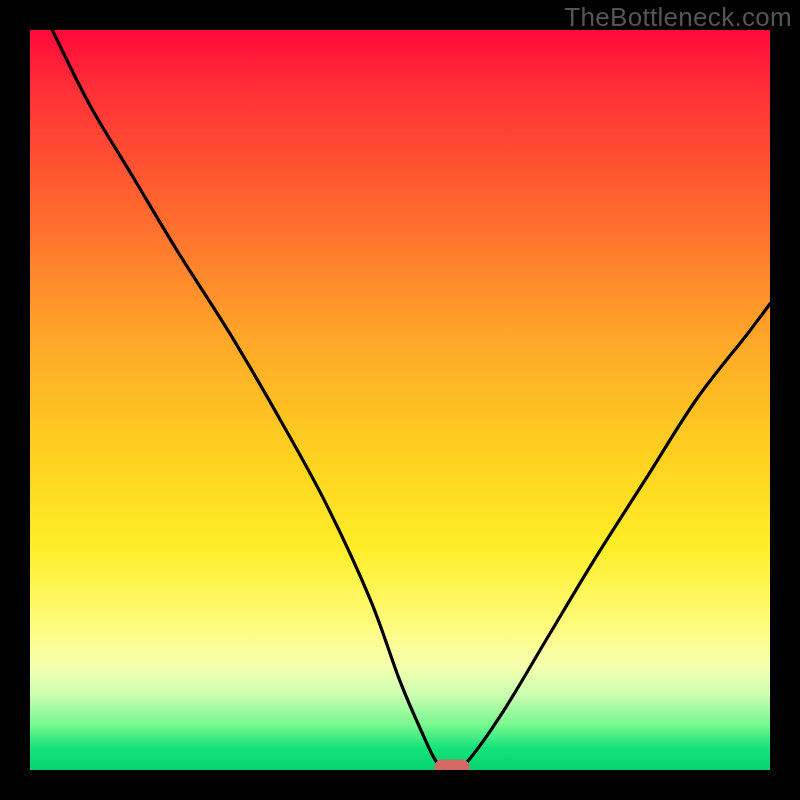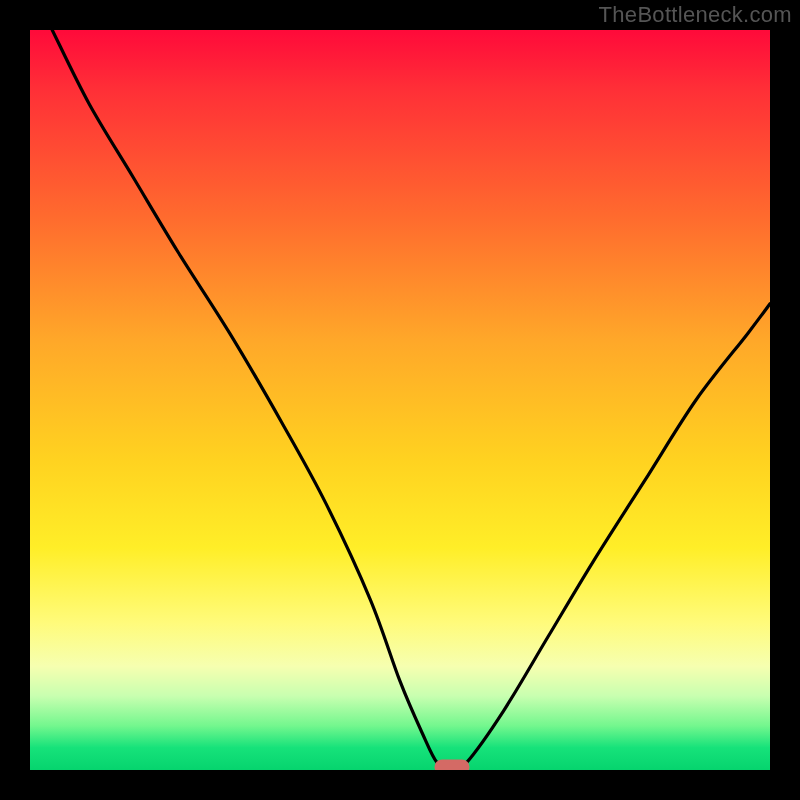--- a/index.html
+++ b/index.html
@@ -15,21 +15,21 @@
     position: relative;
     width: 800px;
     height: 800px;
     background: #000;
   }
   .watermark {
     position: absolute;
     top: 2px;
     right: 8px;
     color: #555;
-    font-size: 22px;
+    font-size: 26px;
     font-weight: 500;
     letter-spacing: 0.3px;
     z-index: 5;
   }
   .plot {
     position: absolute;
     left: 30px;
     top: 30px;
     width: 740px;
     height: 740px;

